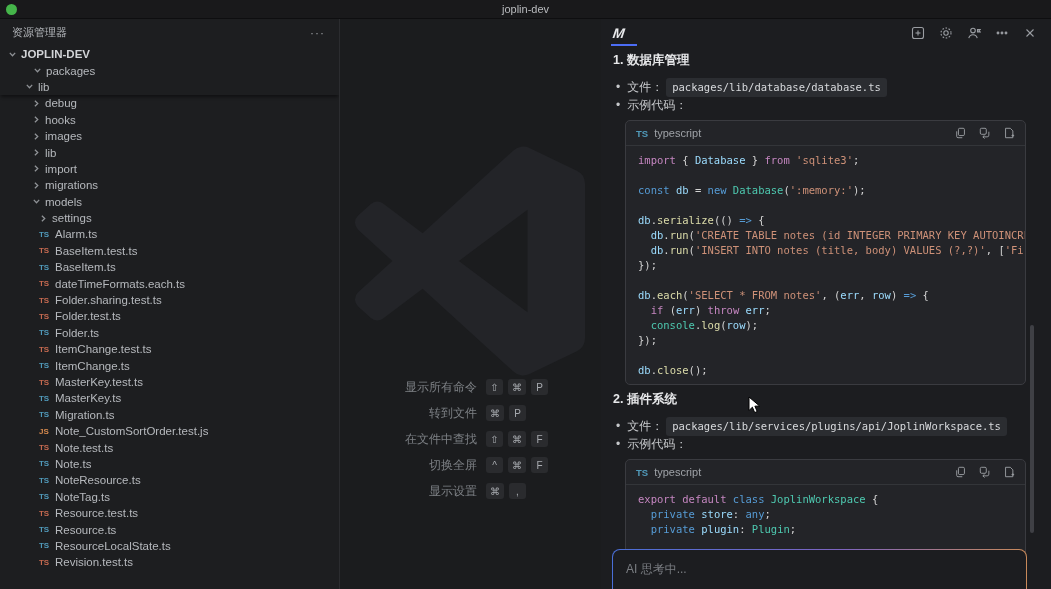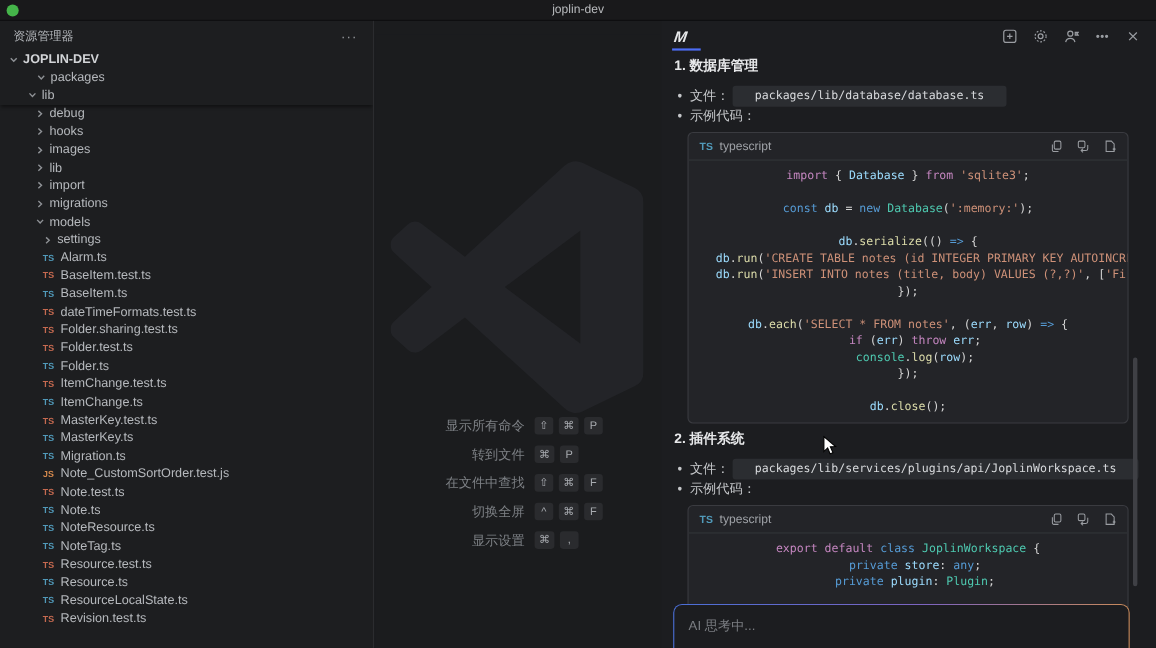--- a/index.html
+++ b/index.html
@@ -67,32 +67,32 @@
   .pa-btn svg{ stroke:#9a9da2; fill:none; stroke-width:1.1; }
 
   #panel-content{ position:absolute; left:0; top:27px; width:450px; height:543px;
     overflow:hidden; }
   .section-heading{ margin:6px 12px 0; font-size:12.5px; font-weight:600; color:#e7e8ea; }
   .bullets{ margin:9px 0 0 15px; list-style:none; }
   .bullets li{ font-size:12px; color:#c6c8cb; line-height:16.5px; display:flex;
     align-items:center; }
   .bullets li::before{ content:"•"; margin-right:7px; color:#c6c8cb; }
   .inline-code{ font-family:"DejaVu Sans Mono", monospace; font-size:10.5px;
-    background:#2b2d31; border-radius:3px; padding:1px 20px; color:#d8dadd; margin-left:3px; }
+    background:#2b2d31; border-radius:3px; padding:1px 6px; color:#d8dadd; margin-left:3px; }
   .code-block{ margin:7px 25px 0 24px; background:#232428; border:1px solid #3a3b40;
     border-radius:5px; overflow:hidden; }
   .cb-header{ height:25px; display:flex; align-items:center; padding:0 10px;
     border-bottom:1px solid #333539; }
   .cb-badge{ font-size:9.5px; font-weight:bold; color:#519aba; margin-right:6px; }
   .cb-lang{ font-size:11px; color:#9fa2a7; }
   .cb-actions{ margin-left:auto; display:flex; gap:11px; }
   .cb-actions .pa-btn{ width:13px; height:13px; }
   .cb-body{ padding:7px 12px 6px; font-family:"DejaVu Sans Mono", monospace;
     font-size:10.5px; line-height:15px; white-space:pre; overflow:hidden; }
-  .code-line{ min-height:15px;text-align:center; }
+  .code-line{ min-height:15px; }
   .tok-kw{ color:#c586c0; } .tok-kw2{ color:#569cd6; } .tok-var{ color:#9cdcfe; }
   .tok-type{ color:#4ec9b0; } .tok-fn{ color:#dcdcaa; } .tok-str{ color:#ce9178; }
   .tok-pl{ color:#d4d4d4; }
 
   #ai-input-wrap{ position:absolute; left:11px; top:530px; width:415px; height:56px;
     border-radius:8px; padding:1px;
     background:linear-gradient(90deg,#4a6fd8 0%,#7d64c0 55%,#c98a5a 100%); }
   #ai-input{ width:100%; height:100%; border-radius:7px; background:#1c1d20;
     padding:11px 13px; font-size:12px; color:#7b7e83; }
 
@@ -213,21 +213,21 @@
         <div class="tree-row" style="padding-left: 37px;">
           <span class="file-badge ts-test">TS</span>
           <span class="tree-label">BaseItem.test.ts</span>
         </div>
         <div class="tree-row" style="padding-left: 37px;">
           <span class="file-badge ts">TS</span>
           <span class="tree-label">BaseItem.ts</span>
         </div>
         <div class="tree-row" style="padding-left: 37px;">
           <span class="file-badge ts-test">TS</span>
-          <span class="tree-label">dateTimeFormats.test.ts</span>
+          <span class="tree-label">dateTimeFormats.each.ts</span>
         </div>
         <div class="tree-row" style="padding-left: 37px;">
           <span class="file-badge ts-test">TS</span>
           <span class="tree-label">Folder.sharing.test.ts</span>
         </div>
         <div class="tree-row" style="padding-left: 37px;">
           <span class="file-badge ts-test">TS</span>
           <span class="tree-label">Folder.test.ts</span>
         </div>
         <div class="tree-row" style="padding-left: 37px;">

